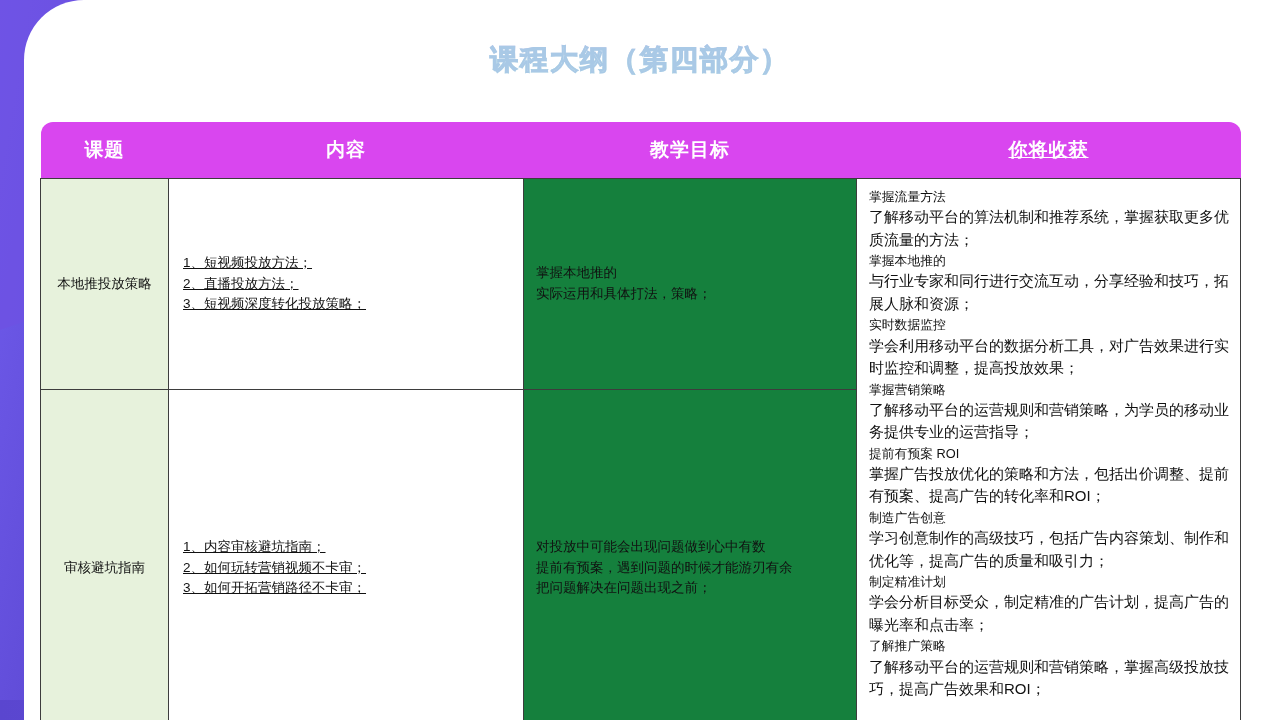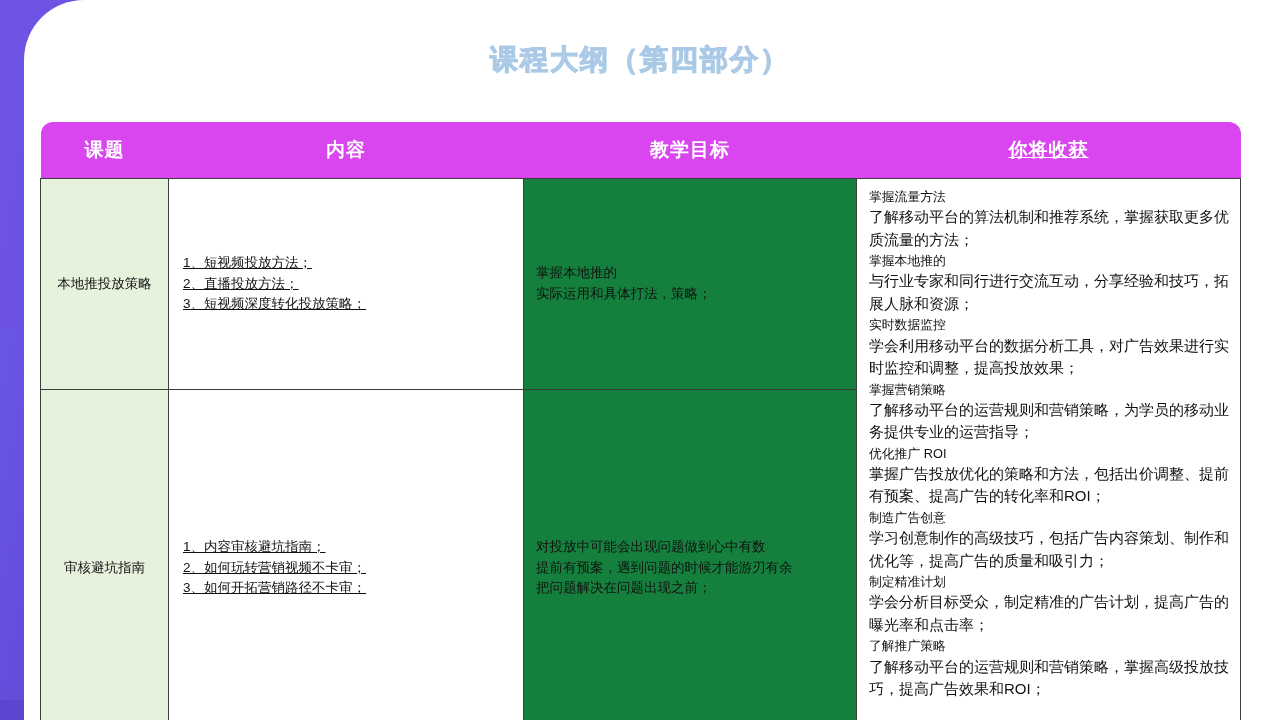--- a/index.html
+++ b/index.html
@@ -164,21 +164,21 @@
         </div>
         <div>
           <div class="gain-h">实时数据监控</div>
           <div class="gain-b">学会利用移动平台的数据分析工具，对广告效果进行实时监控和调整，提高投放效果；</div>
         </div>
         <div>
           <div class="gain-h">掌握营销策略</div>
           <div class="gain-b">了解移动平台的运营规则和营销策略，为学员的移动业务提供专业的运营指导；</div>
         </div>
         <div>
-          <div class="gain-h">优化推广 ROI</div>
+          <div class="gain-h">提前有预案 ROI</div>
           <div class="gain-b">掌握广告投放优化的策略和方法，包括出价调整、提前有预案、提高广告的转化率和ROI；</div>
         </div>
         <div>
           <div class="gain-h">制造广告创意</div>
           <div class="gain-b">学习创意制作的高级技巧，包括广告内容策划、制作和优化等，提高广告的质量和吸引力；</div>
         </div>
         <div>
           <div class="gain-h">制定精准计划</div>
           <div class="gain-b">学会分析目标受众，制定精准的广告计划，提高广告的曝光率和点击率；</div>
         </div>

